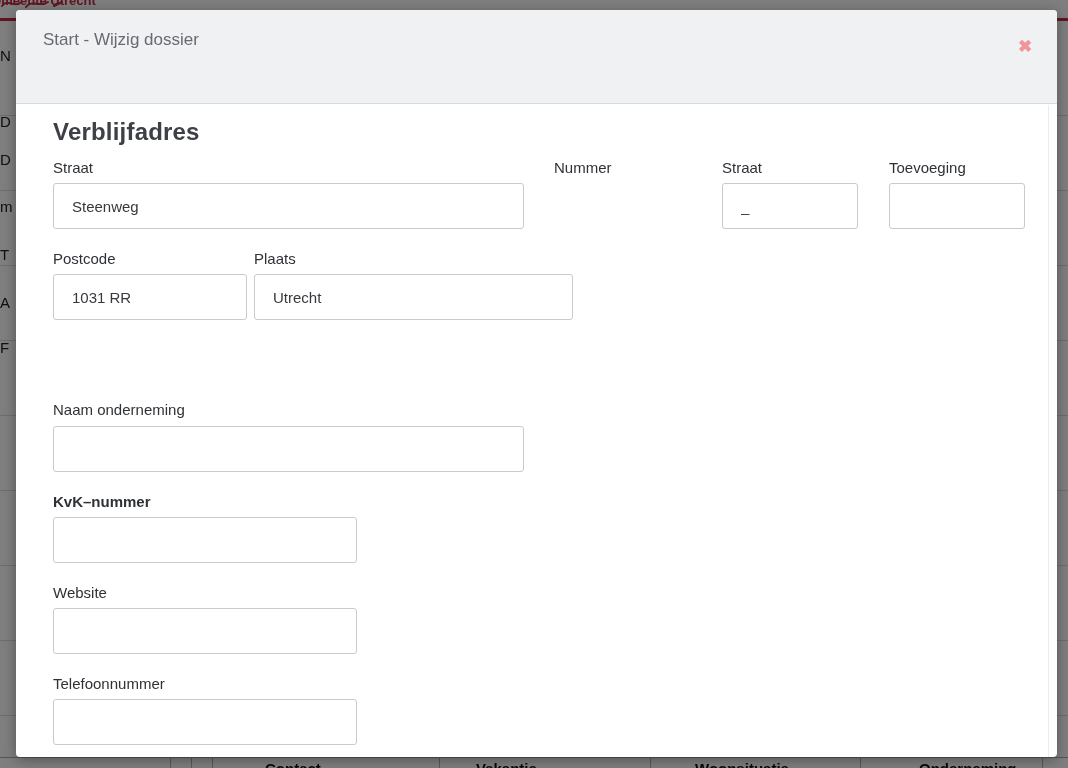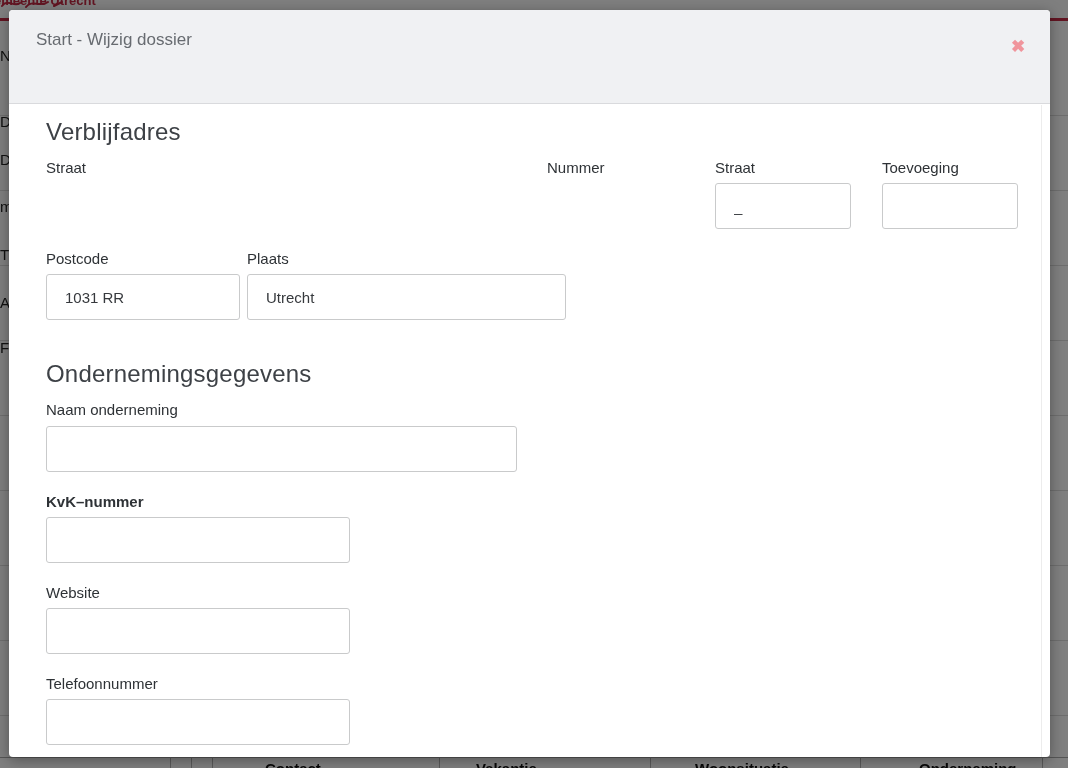--- a/index.html
+++ b/index.html
@@ -16,29 +16,29 @@
   .bg-rowline{position:absolute;left:0;right:0;height:1px;background:#dcdcdc;}
   .bg-table{position:absolute;left:0;top:757px;right:0;height:11px;background:#fff;
             border-top:1px solid #aaa;}
   .bg-vline{position:absolute;top:757px;bottom:0;width:1px;background:#b5b5b5;}
   .bg-th{position:absolute;top:760px;font-size:15px;font-weight:bold;color:#111;white-space:nowrap;}
 
   
   .overlay{position:absolute;inset:0;background:rgba(0,0,0,0.5);}
 
   
-  .modal{position:absolute;left:9px;top:10px;width:1041px;height:747px;background:#fff;
+  .modal{position:absolute;left:16px;top:10px;width:1041px;height:747px;background:#fff;
          border-radius:4px;box-shadow:0 3px 14px rgba(0,0,0,.35);overflow:hidden;}
   .modal-header{position:absolute;left:0;top:0;width:100%;height:94px;background:#f0f1f3;
                 border-bottom:1px solid #d9dadd;box-sizing:border-box;}
   .modal-title{position:absolute;left:27px;top:20px;font-size:17px;color:#676b70;}
   .modal-close{position:absolute;right:19px;top:24px;width:26px;height:26px;border:none;
                background:transparent;cursor:pointer;font-size:17px;font-weight:bold;
                color:#f0959c;line-height:26px;text-align:center;padding:0;}
-  .h2{position:absolute;font-size:24px;font-weight:400;color:#3d4146;letter-spacing:.2px;}
+  .h2{position:absolute;font-size:24px;font-weight:700;color:#3d4146;letter-spacing:.2px;}
   .field-label{position:absolute;font-size:15px;color:#2e3236;}
   .text-input{position:absolute;height:46px;border:1px solid #c9cacb;border-radius:3px;
               background:#fff;box-sizing:border-box;padding:0 18px;font-size:15px;
               color:#36393d;font-family:inherit;outline:none;}
   .scroll-hint{position:absolute;left:1032px;top:95px;bottom:0;width:1px;background:#ececec;}
 </style>
 </head>
 <body>
 
 <div class="screen">
@@ -90,36 +90,36 @@
       <button class="modal-close">
         <span>✖</span>
       </button>
     </div>
 
     <div class="scroll-hint"></div>
 
     <div class="h2" style="left:37px;top:108px;">Verblijfadres</div>
 
     <div class="field-label" style="left:37px;top:149px;">Straat</div>
+    <input class="text-input" style="left: 37px; top: 173px; width: 471px;" type="text" value="Steenweg">
 
     <div class="field-label" style="left:538px;top:149px;">Nummer</div>
 
     <div class="field-label" style="left:706px;top:149px;">Straat</div>
     <input class="text-input" style="left: 706px; top: 173px; width: 136px;" type="text" value="_">
 
     <div class="field-label" style="left:873px;top:149px;">Toevoeging</div>
     <input class="text-input" style="left: 873px; top: 173px; width: 136px;" type="text" value="">
 
     <div class="field-label" style="left:37px;top:240px;">Postcode</div>
     <input class="text-input" style="left: 37px; top: 264px; width: 194px;" type="text" value="1031 RR">
 
     <div class="field-label" style="left:238px;top:240px;">Plaats</div>
     <input class="text-input" style="left: 238px; top: 264px; width: 319px;" type="text" value="Utrecht">
 
-    <div class="h2" style="left:37px;top:350px;">Ondernemingsgegevens</div>
 
     <div class="field-label" style="left:37px;top:391px;">Naam onderneming</div>
     <input class="text-input" style="left: 37px; top: 416px; width: 471px;" type="text" value="">
 
     <div class="field-label" style="left:37px;top:483px;font-weight:bold;">KvK–nummer</div>
     <input class="text-input" style="left: 37px; top: 507px; width: 304px;" type="text" value="">
 
     <div class="field-label" style="left:37px;top:574px;">Website</div>
     <input class="text-input" style="left: 37px; top: 598px; width: 304px;" type="text" value="">
 

